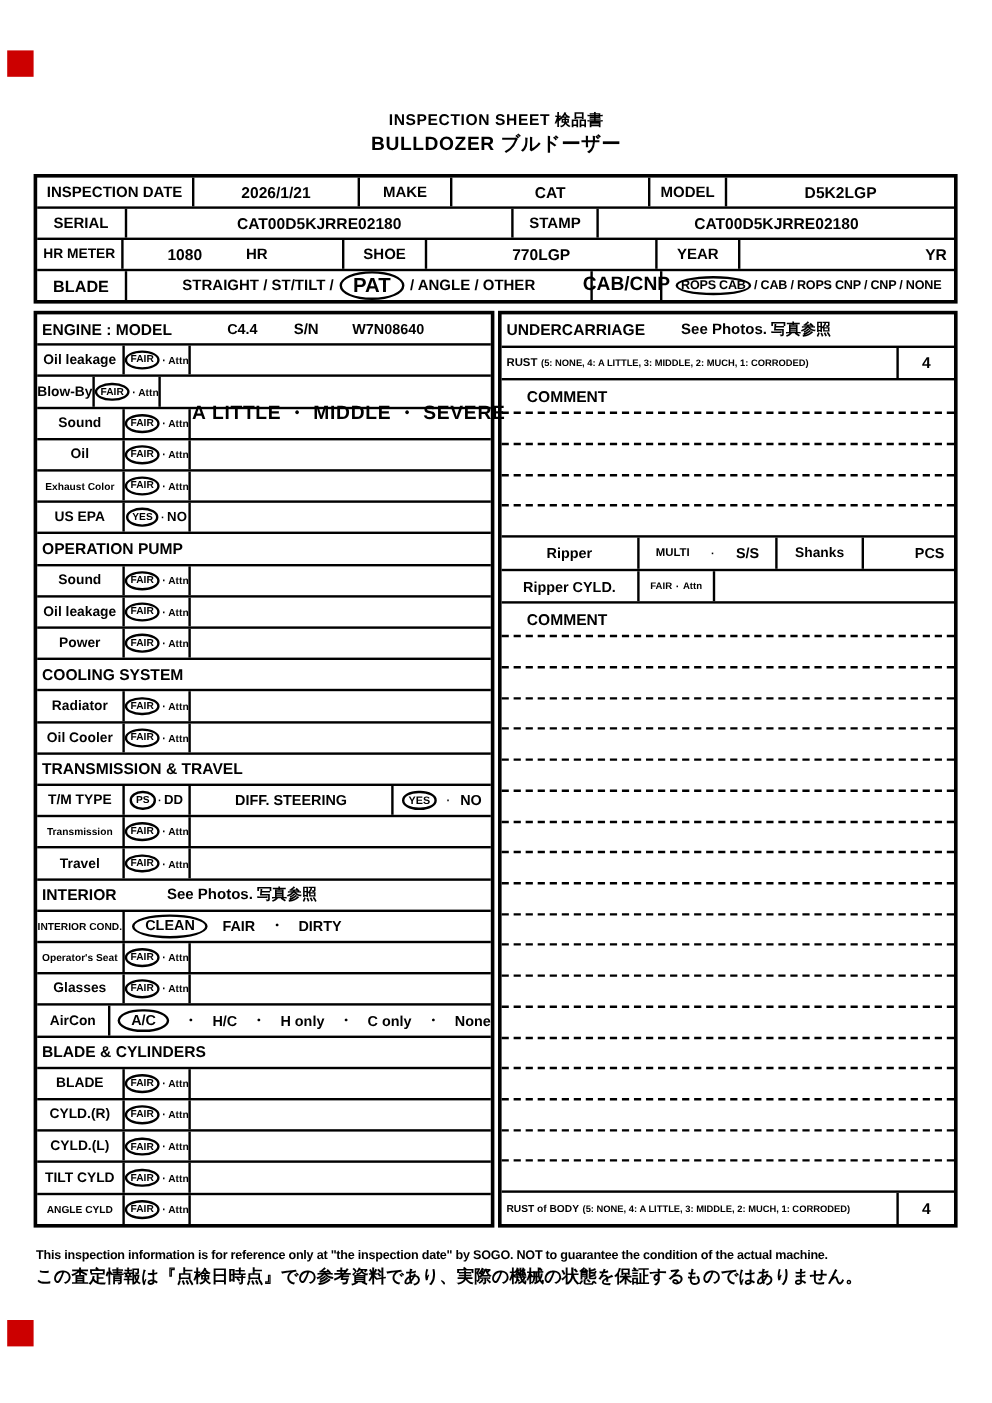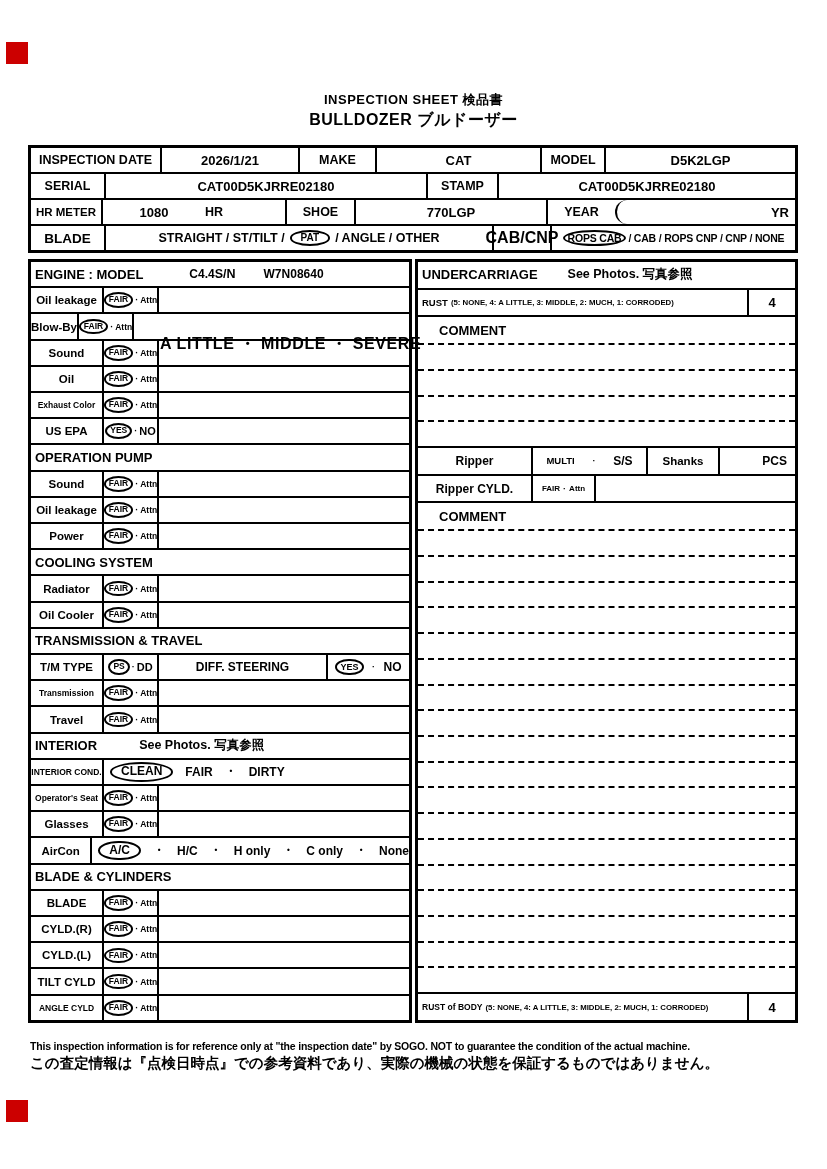--- a/index.html
+++ b/index.html
@@ -16,44 +16,44 @@
   .title1 { position: absolute; top: 91px; left: 0; width: 100%; text-align: center; font-size: 13px; letter-spacing: .5px; }
   .title2 { position: absolute; top: 110px; left: 0; width: 100%; text-align: center; font-size: 16px; letter-spacing: .5px; }
 
   
   #header-table { position: absolute; left: 28px; top: 145px; width: 770px; height: 108px; border: 3px solid #000; display: flex; flex-direction: column; }
   .hrow { flex: 1 0 0; display: flex; }
   .hrow + .hrow { border-top: 2.5px solid #000; }
   .hcell { display: flex; align-items: center; justify-content: center; font-size: 12.5px; }
   .hcell + .hcell { border-left: 2.5px solid #000; }
   .hval { font-size: 13px; }
-  .hval.right { justify-content: flex-end; padding-right: 6px; border-radius: 12px; }
+  .hval.right { justify-content: flex-end; padding-right: 6px; }
   .hr-cell { display: flex; align-items: center; }
   .hr-cell .v { flex: 1; text-align: center; }
   .hr-cell .u { width: 80px; text-align: left; }
   .opt-cell { display: flex; align-items: center; gap: 5px; justify-content: center; font-size: 12.5px; white-space: nowrap; }
   .cab-opts { font-size: 10.5px; letter-spacing: -.2px; gap: 2px; }
 
   .circ { border: 2px solid #000; border-radius: 50%; padding: 1px 3px; display: inline-block; white-space: nowrap; text-align: center; line-height: 1.15; }
-  .circ.hdr { font-size: 10px; padding: 0 9px; }
+  .circ.hdr { font-size: 17px; padding: 0 9px; }
   .circ.hdr2 { font-size: 10.5px; padding: 0 3px; }
   .circ.cbig { font-size: 12px; padding: 1px 9px; }
 
   
   #main { position: absolute; left: 28px; top: 259px; width: 770px; height: 764px; display: flex; gap: 3px; }
   #left-col { width: 384px; border: 3px solid #000; display: flex; flex-direction: column; justify-content: space-between; }
   #right-col { flex: 1; border: 3px solid #000; display: flex; flex-direction: column; }
 
   .lrow { flex: 1 0 0; display: flex; align-items: center; min-height: 0; }
   .lrow + .lrow { border-top: 2px solid #000; }
   .secrow { padding-left: 4px; }
   .sec-label { font-size: 13px; white-space: nowrap; }
   .sec-sub { font-size: 12.5px; margin-left: 42px; white-space: nowrap; }
   .eng-model { margin-left: 46px; font-size: 12px; }
-  .eng-snl { font-size: 12.5px; }
+  .eng-snl { margin-left: 30px; font-size: 12.5px; }
   .eng-snv { margin-left: 28px; font-size: 12px; }
 
   .cell-label { width: 73px; align-self: stretch; border-right: 2px solid #000; display: flex; align-items: center; justify-content: center; font-size: 11.5px; text-align: center; white-space: nowrap; }
   .cell-label.sm { font-size: 8.5px; }
   .cell-rating { width: 55px; align-self: stretch; border-right: 2px solid #000; display: flex; align-items: center; justify-content: center; gap: 1px; }
   .cell-rating .circ { font-size: 8.5px; }
   .sep { font-size: 9px; margin: 0 1px; }
   .alt { font-size: 8.5px; }
   .alt.ab { font-size: 11px; }
   .cell-comment { flex: 1; font-size: 16px; padding-left: 26px; letter-spacing: .6px; white-space: nowrap; margin-top: 36px; }

